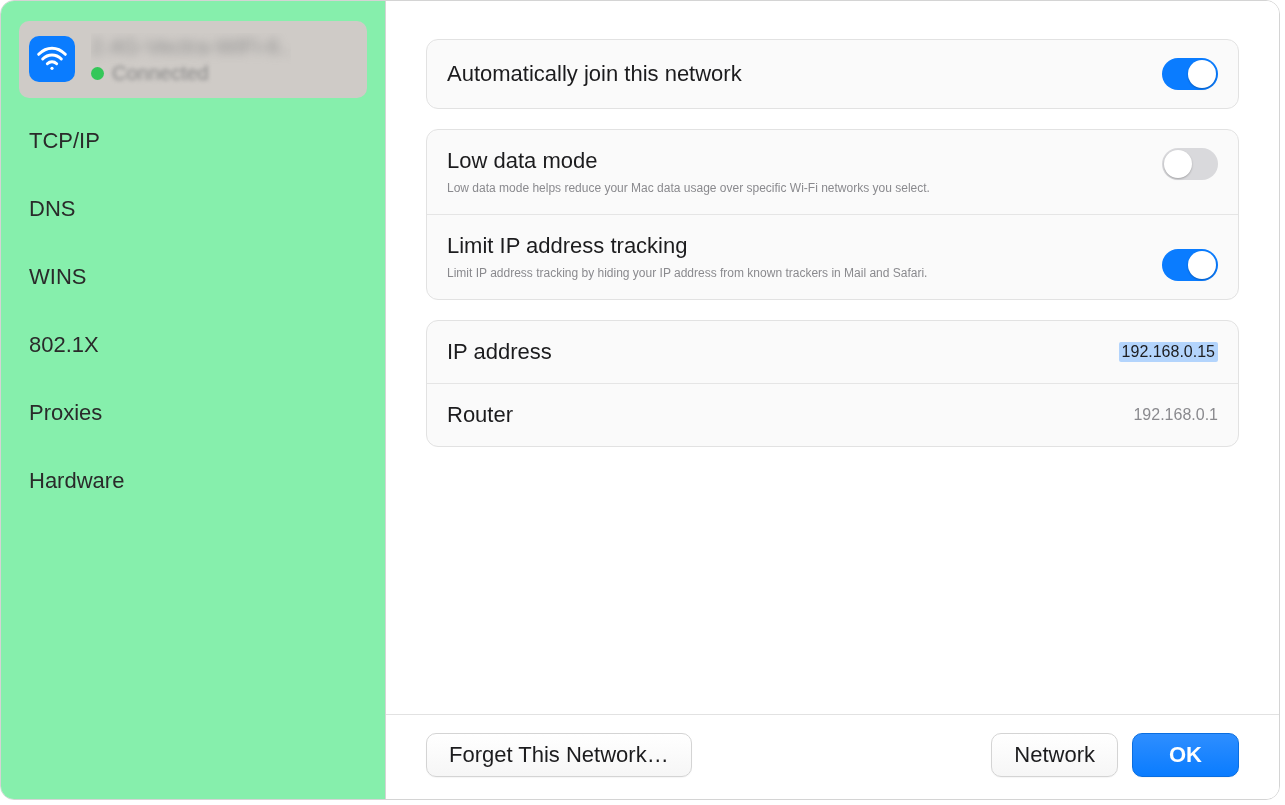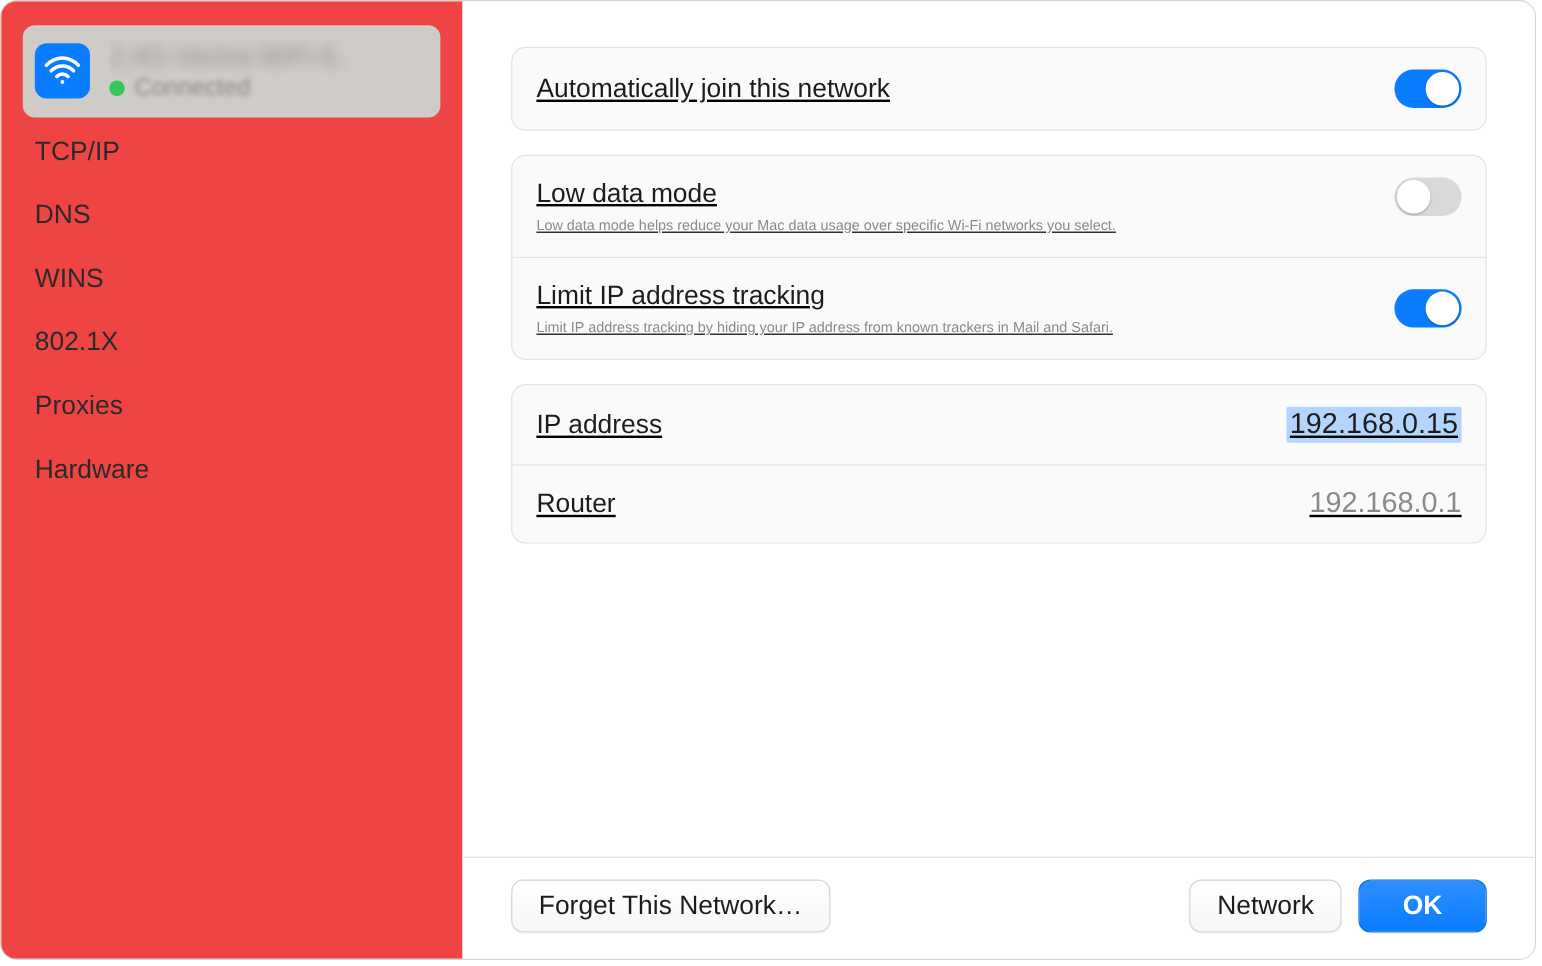--- a/index.html
+++ b/index.html
@@ -10,26 +10,26 @@
       border: 1px solid #d4d4d4;
       border-radius: 14px;
       display: flex;
       overflow: hidden;
       background: #fff;
     }
     
     .sidebar {
       width: 385px;
       min-width: 385px;
-      background: #ef4444;
+      background: #86efac;
       border-right: 1px solid #d4d4d4;
       padding: 20px 18px 18px 18px;
       display: flex;
       flex-direction: column;
-      gap: 3px;
+      gap: 18px;
     }
     .sidebar-item {
       display: flex;
       align-items: center;
       padding: 12px 10px;
       border-radius: 10px;
       font-size: 22px;
       color: #2a2a2a;
       cursor: default;
     }
@@ -81,30 +81,29 @@
       border: 1px solid #e2e2e2;
       border-radius: 12px;
       background: #fafafa;
       margin-bottom: 20px;
     }
     .row {
       display: flex;
       align-items: center;
       padding: 18px 20px;
       gap: 20px;
-      text-decoration: underline;
     }
     .row + .row { border-top: 1px solid #e5e5e5; }
     .row-main {
       flex: 1;
       display: flex; flex-direction: column; gap: 6px;
     }
     .row-title { font-size: 22px; color: #1c1c1e; }
     .row-desc { font-size: 12px; color: #8a8a8e; line-height: 1.35; max-width: 700px; }
-    .row-value { font-size: 24px; color: #8a8a8e; white-space: nowrap; }
+    .row-value { font-size: 16px; color: #8a8a8e; white-space: nowrap; }
     .row-value.highlight { background: #b3d4fc; color: #1c1c1e; padding: 1px 3px; border-radius: 2px; }
     
     .toggle {
       width: 56px; height: 32px; border-radius: 16px;
       background: #d9d9dc;
       position: relative;
       flex-shrink: 0;
       cursor: pointer;
     }
     .toggle .knob {
@@ -203,21 +202,21 @@
       <div class="group">
         <div class="row" style="align-items:flex-start;justify-content:space-between;">
           <div class="row-main">
             <span class="row-title">Low data mode</span>
             <span class="row-desc">Low data mode helps reduce your Mac data usage over specific Wi-Fi networks you select.</span>
           </div>
           <div class="toggle">
               <div class="knob"></div>
             </div>
         </div>
-        <div class="row" style="align-items:center;">
+        <div class="row" style="align-items:flex-end;">
           <div class="row-main">
             <span class="row-title">Limit IP address tracking</span>
             <span class="row-desc">Limit IP address tracking by hiding your IP address from known trackers in Mail and Safari.</span>
           </div>
           <div class="toggle on">
               <div class="knob"></div>
             </div>
         </div>
       </div>
 

